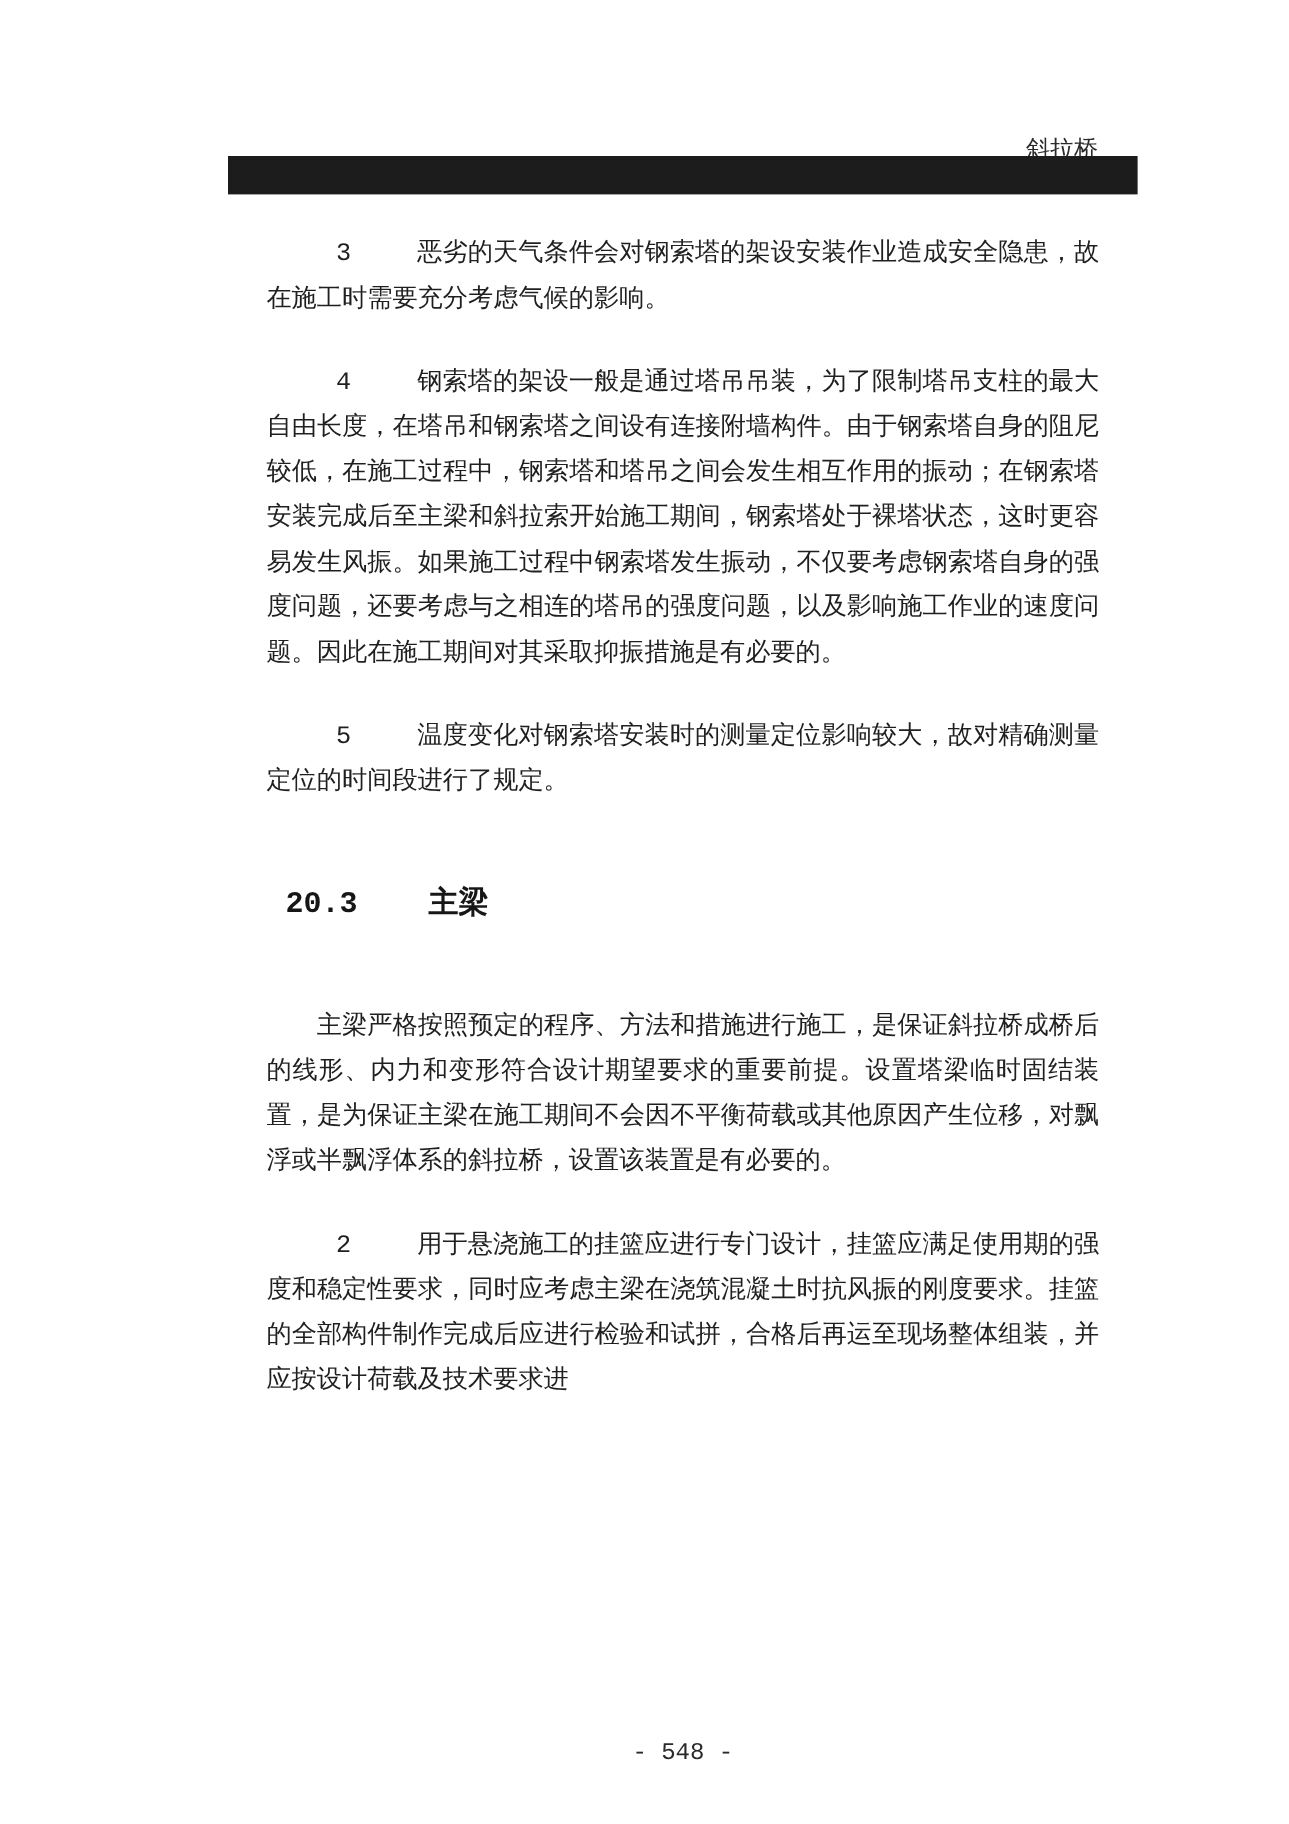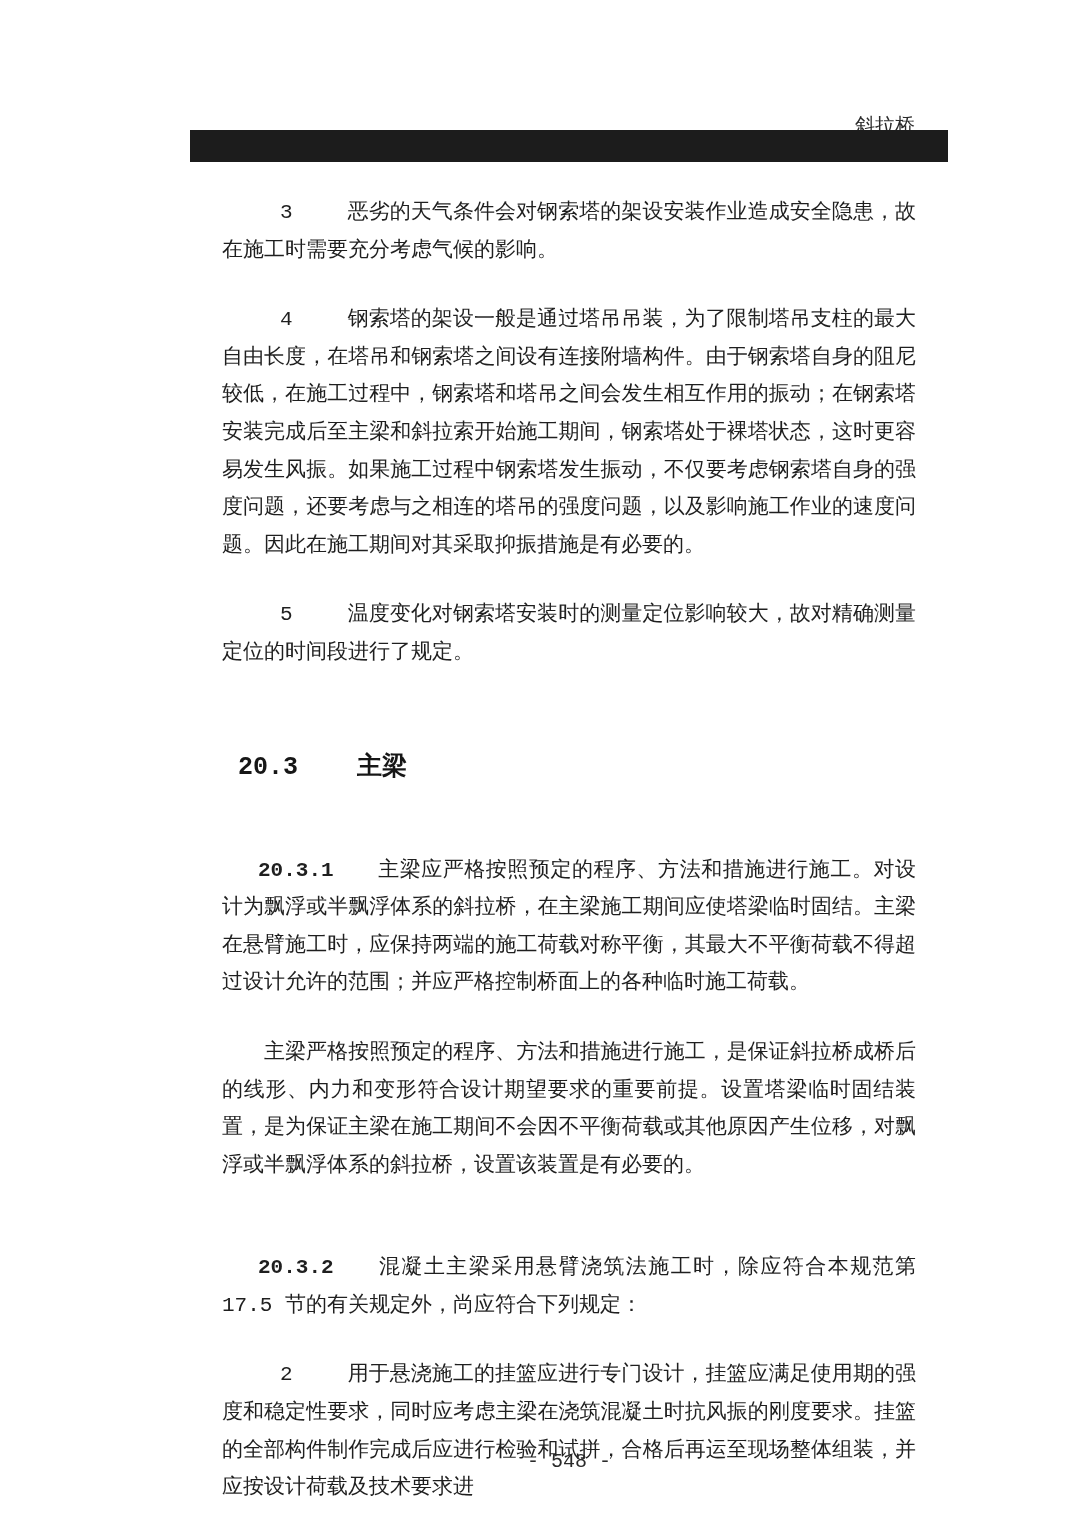--- a/index.html
+++ b/index.html
@@ -37,21 +37,21 @@
     text-align: justify;
     color: #1f1f1f;
   }
   p.numbered { text-indent: 42px; }
   .item-num { display: inline; }
   .item-num::after { content: ""; display: inline-block; width: 23px; }
   p.clause { text-indent: 20px; }
   .clause-num { font-weight: bold; }
   .clause-num::after { content: ""; display: inline-block; width: 12px; }
   .section-heading {
-    margin-top: 43px;
+    margin-top: 29px;
     margin-bottom: 31px;
     font-size: 25px;
     font-weight: bold;
     line-height: 42px;
     text-align: left;
     color: #161616;
   }
   .section-num::after { content: ""; display: inline-block; width: 27px; }
   .commentary-label {
     margin-top: 38px;
@@ -81,26 +81,24 @@
   <div class="content">
 
     <p class="numbered"><span class="item-num">3</span><span>恶劣的天气条件会对钢索塔的架设安装作业造成安全隐患，故在施工时需要充分考虑气候的影响。</span></p>
 
     <p class="numbered"><span class="item-num">4</span><span>钢索塔的架设一般是通过塔吊吊装，为了限制塔吊支柱的最大自由长度，在塔吊和钢索塔之间设有连接附墙构件。由于钢索塔自身的阻尼较低，在施工过程中，钢索塔和塔吊之间会发生相互作用的振动；在钢索塔安装完成后至主梁和斜拉索开始施工期间，钢索塔处于裸塔状态，这时更容易发生风振。如果施工过程中钢索塔发生振动，不仅要考虑钢索塔自身的强度问题，还要考虑与之相连的塔吊的强度问题，以及影响施工作业的速度问题。因此在施工期间对其采取抑振措施是有必要的。</span></p>
 
     <p class="numbered"><span class="item-num">5</span><span>温度变化对钢索塔安装时的测量定位影响较大，故对精确测量定位的时间段进行了规定。</span></p>
 
     <h2 class="section-heading"><span class="section-num">20.3</span><span>主梁</span></h2>
 
-    <p class="clause"><span class="clause-num">20.3.1</span><span>主梁应严格按照预定的程序、方法和措施进行施工。对设计为飘浮或半飘浮体系的斜拉桥，在主梁施工期间应使塔梁临时固结。主梁在悬臂施工时，应保持两端的施工荷载对称平衡，其最大不平衡荷载不得超过设计允许的范围；并应严格控制桥面上的各种临时施工荷载。</span></p>
 
 
     <p class="expl">主梁严格按照预定的程序、方法和措施进行施工，是保证斜拉桥成桥后的线形、内力和变形符合设计期望要求的重要前提。设置塔梁临时固结装置，是为保证主梁在施工期间不会因不平衡荷载或其他原因产生位移，对飘浮或半飘浮体系的斜拉桥，设置该装置是有必要的。</p>
 
-    <p class="clause clause-2"><span class="clause-num">20.3.2</span><span>混凝土主梁采用悬臂浇筑法施工时，除应符合本规范第 17.5 节的有关规定外，尚应符合下列规定：</span></p>
 
 
     <p class="numbered"><span class="item-num">2</span><span>用于悬浇施工的挂篮应进行专门设计，挂篮应满足使用期的强度和稳定性要求，同时应考虑主梁在浇筑混凝土时抗风振的刚度要求。挂篮的全部构件制作完成后应进行检验和试拼，合格后再运至现场整体组装，并应按设计荷载及技术要求进</span></p>
 
   </div>
 
   <div class="page-footer">- 548 -</div>
 
 </div>
 

